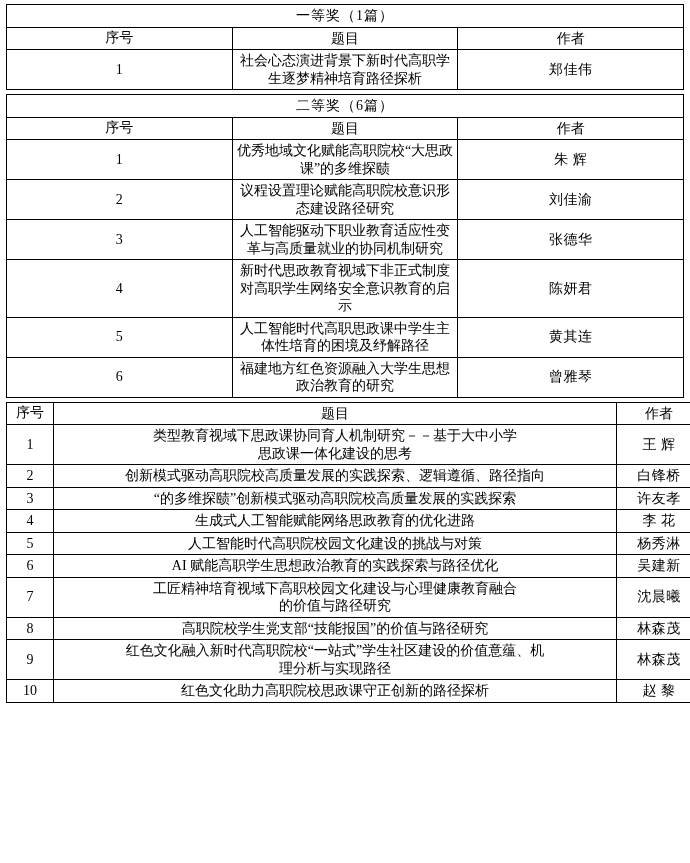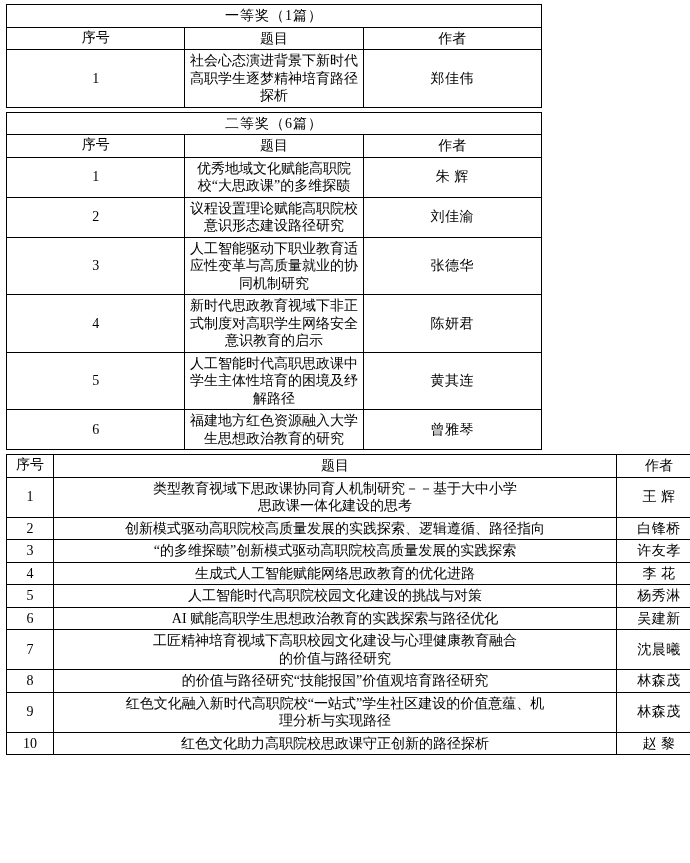--- a/index.html
+++ b/index.html
@@ -11,21 +11,21 @@
     width: 690px;
     font-family: "Liberation Serif", "DejaVu Serif", serif;
     color: #000000;
   }
   .page {
     width: 690px;
     box-sizing: border-box;
     padding: 4px 6px 6px 6px;
   }
   table.award-table {
-    width: 536px;
+    width: 678px;
     border-collapse: collapse;
     table-layout: fixed;
     margin: 0;
   }
   table.award-table td, table.award-table th {
     border: 1px solid #000000;
     padding: 2px 3px;
     font-size: 14px;
     line-height: 1.25;
     text-align: center;
@@ -180,21 +180,21 @@
             <td class="col-title title-cell">AI 赋能高职学生思想政治教育的实践探索与路径优化</td>
             <td class="col-author author-cell">吴建新</td>
           </tr>
           <tr>
             <td class="col-no no-cell">7</td>
             <td class="col-title title-cell two-line">工匠精神培育视域下高职校园文化建设与心理健康教育融合<br>的价值与路径研究</td>
             <td class="col-author author-cell">沈晨曦</td>
           </tr>
           <tr>
             <td class="col-no no-cell">8</td>
-            <td class="col-title title-cell">的价值与路径研究“技能报国”价值观培育路径研究</td>
+            <td class="col-title title-cell">高职院校学生党支部“技能报国”的价值与路径研究</td>
             <td class="col-author author-cell">林森茂</td>
           </tr>
           <tr>
             <td class="col-no no-cell">9</td>
             <td class="col-title title-cell two-line">红色文化融入新时代高职院校“一站式”学生社区建设的价值意蕴、机<br>理分析与实现路径</td>
             <td class="col-author author-cell">林森茂</td>
           </tr>
           <tr>
             <td class="col-no no-cell">10</td>
             <td class="col-title title-cell">红色文化助力高职院校思政课守正创新的路径探析</td>

